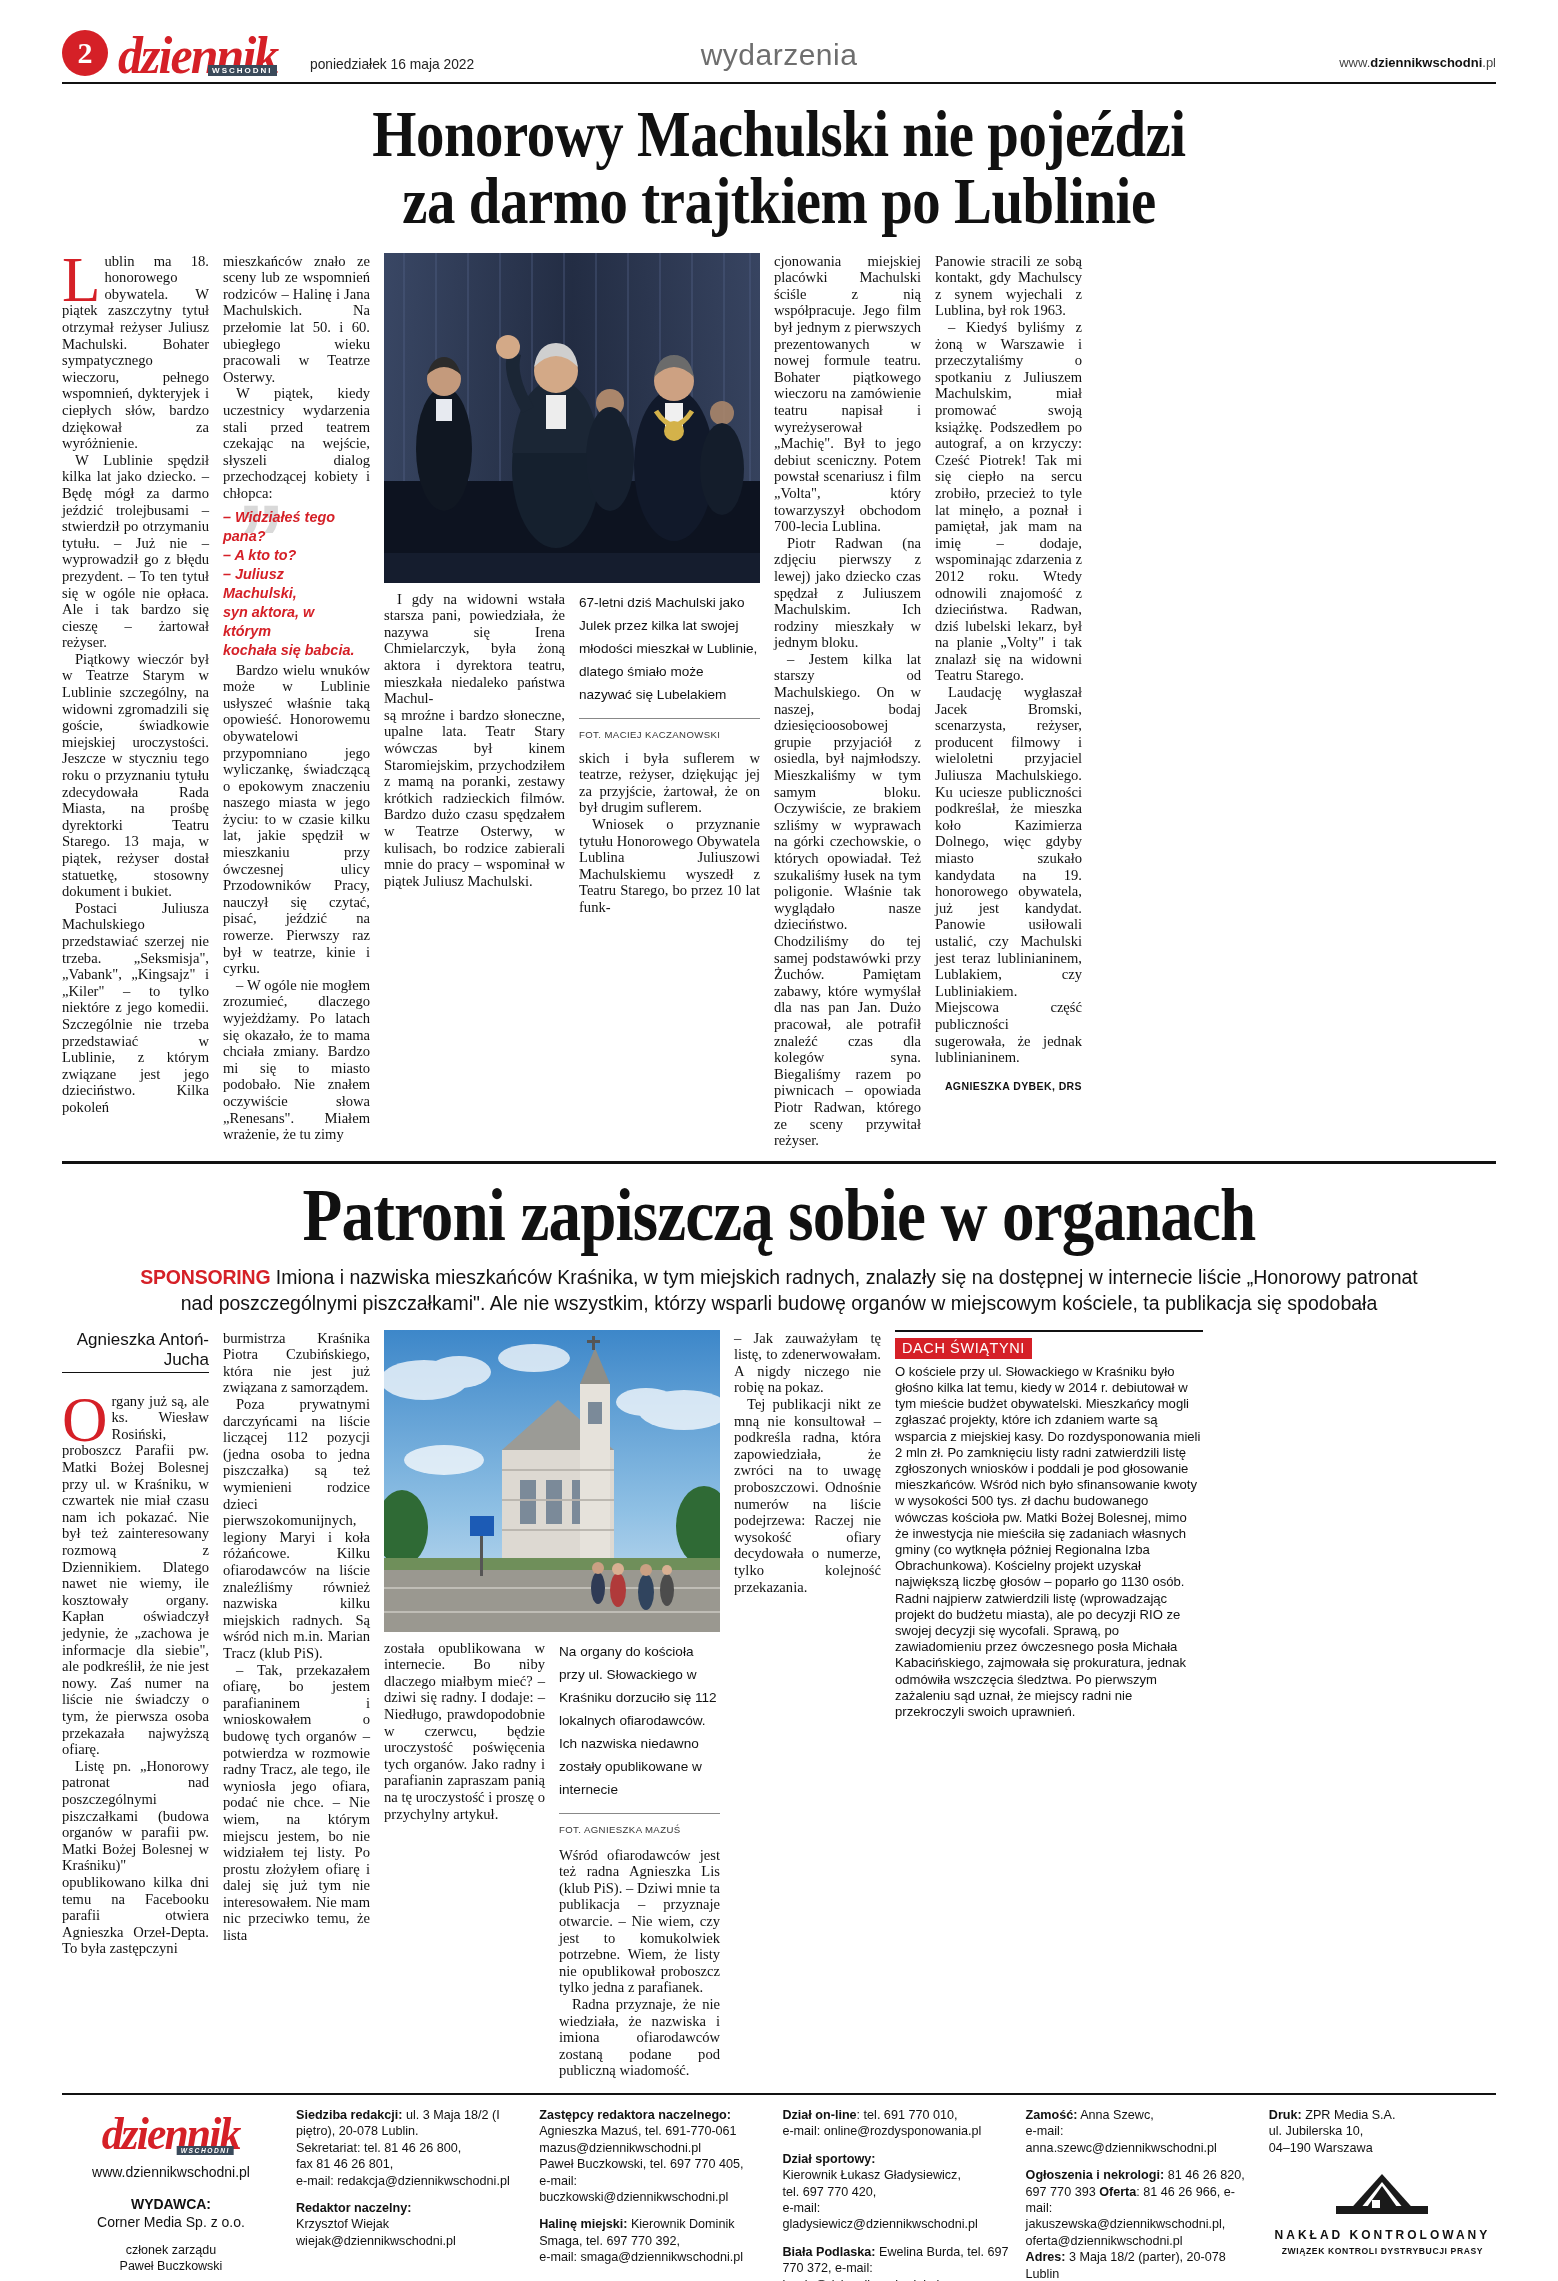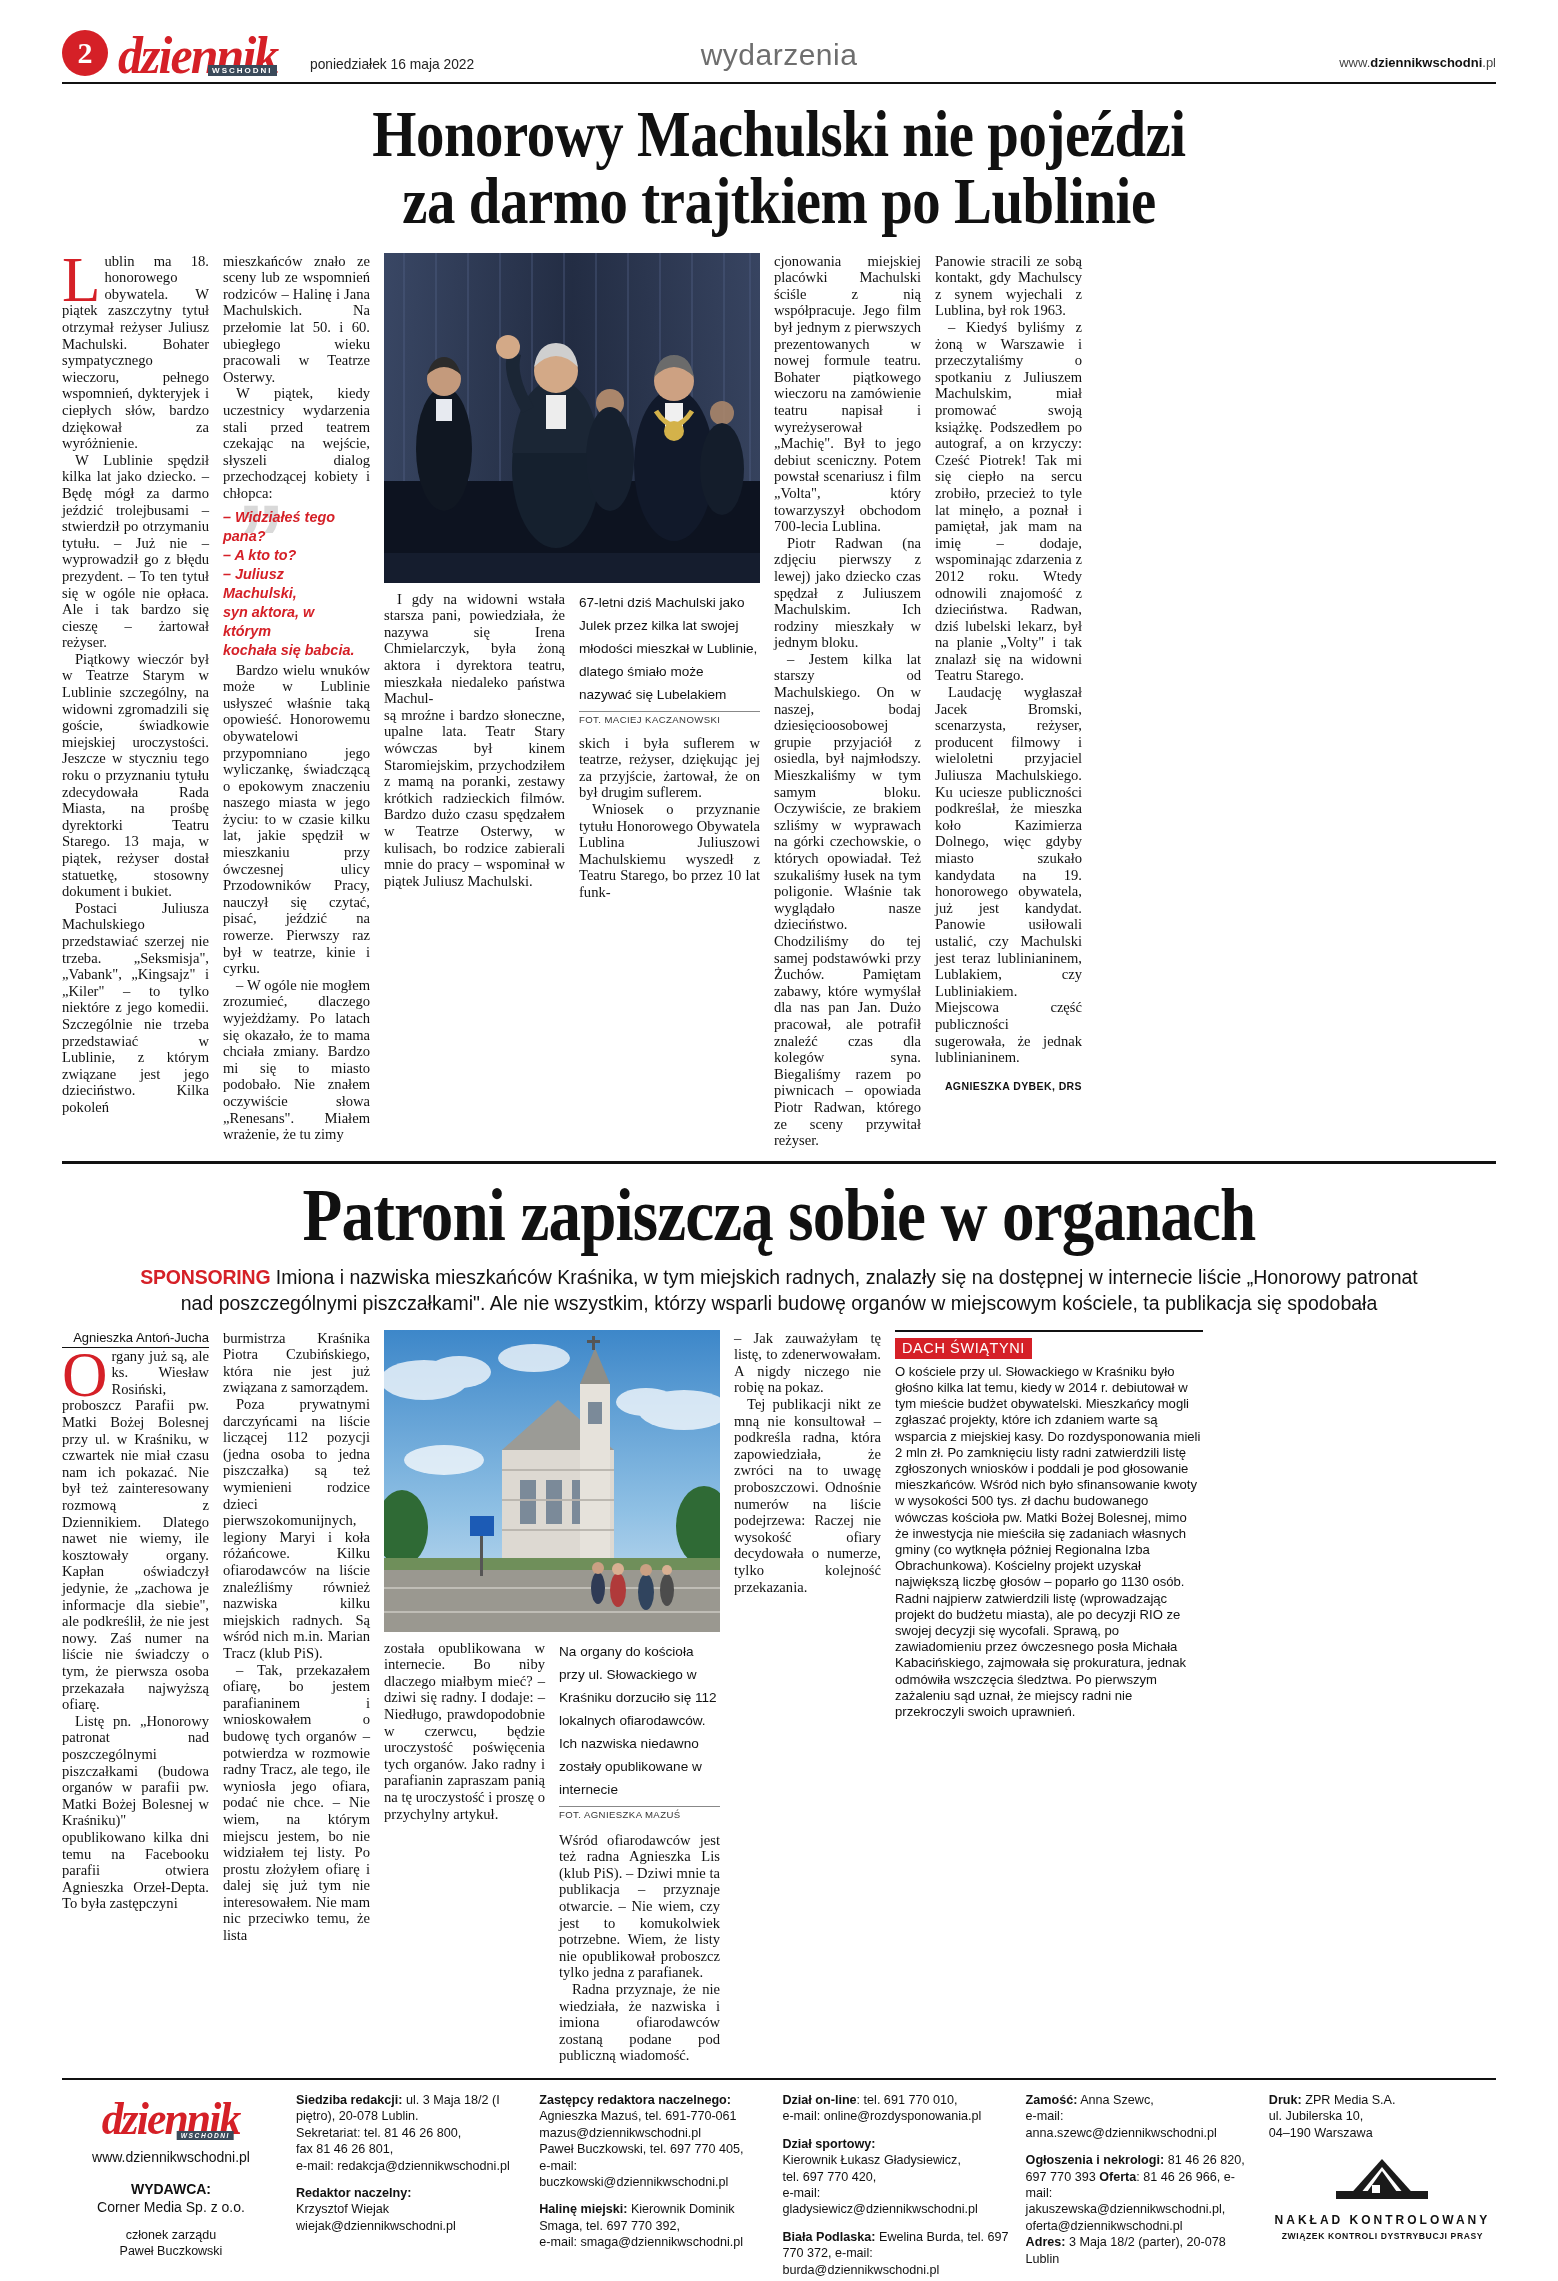--- a/index.html
+++ b/index.html
@@ -85,21 +85,21 @@
   .photo1{
     width:376px;height:330px;position:relative;overflow:hidden;
     background:linear-gradient(#27324a,#1b2233);
   }
   .cap{
     font-family:"Liberation Sans",sans-serif;font-size:13.6px;line-height:23px;
     color:#111;margin-top:7px;
   }
   .credit{
     font-family:"Liberation Sans",sans-serif;font-size:9.6px;letter-spacing:0.4px;
-    color:#333;border-top:1px solid #888;margin-top:5px;padding-top:2px;
+    color:#333;border-top:1px solid #888;margin-top:12px;padding-top:10px;
   }
   .byline-end{
     font-family:"Liberation Sans",sans-serif;font-size:10.5px;font-weight:bold;
     letter-spacing:0.4px;text-align:right;margin-top:14px;
   }
 
   
   .thick-rule{height:3px;background:#111;margin:12px 0 0;}
 
   
@@ -109,22 +109,22 @@
     transform:scaleX(0.88);transform-origin:center top;margin-top:14px;
   }
   .a2-lead{
     text-align:center;font-family:"Liberation Sans",sans-serif;font-size:20.5px;
     line-height:26px;margin:12px 26px 0;transform:scaleX(0.95);
   }
   .a2-lead .spons{color:#d52027;font-weight:bold;letter-spacing:-0.2px;}
 
   .a2-body{display:flex;gap:14px;margin-top:14px;}
   .byline2{
-    font-family:"Liberation Sans",sans-serif;font-size:13px;
-    border-bottom:1px solid #111;padding-bottom:2px;margin-bottom:0;text-align:right;
+    font-family:"Liberation Sans",sans-serif;font-size:17px;
+    border-bottom:1px solid #111;padding-bottom:2px;margin-bottom:20px;text-align:right;
   }
   .photo2{
     width:336px;height:302px;position:relative;overflow:hidden;background:#9fc4e4;
   }
   .box{
     border-top:2px solid #111;padding-top:6px;
   }
   .box-tag{
     display:inline-block;background:#d52027;color:#fff;
     font-family:"Liberation Sans",sans-serif;font-weight:normal;font-size:14.5px;

